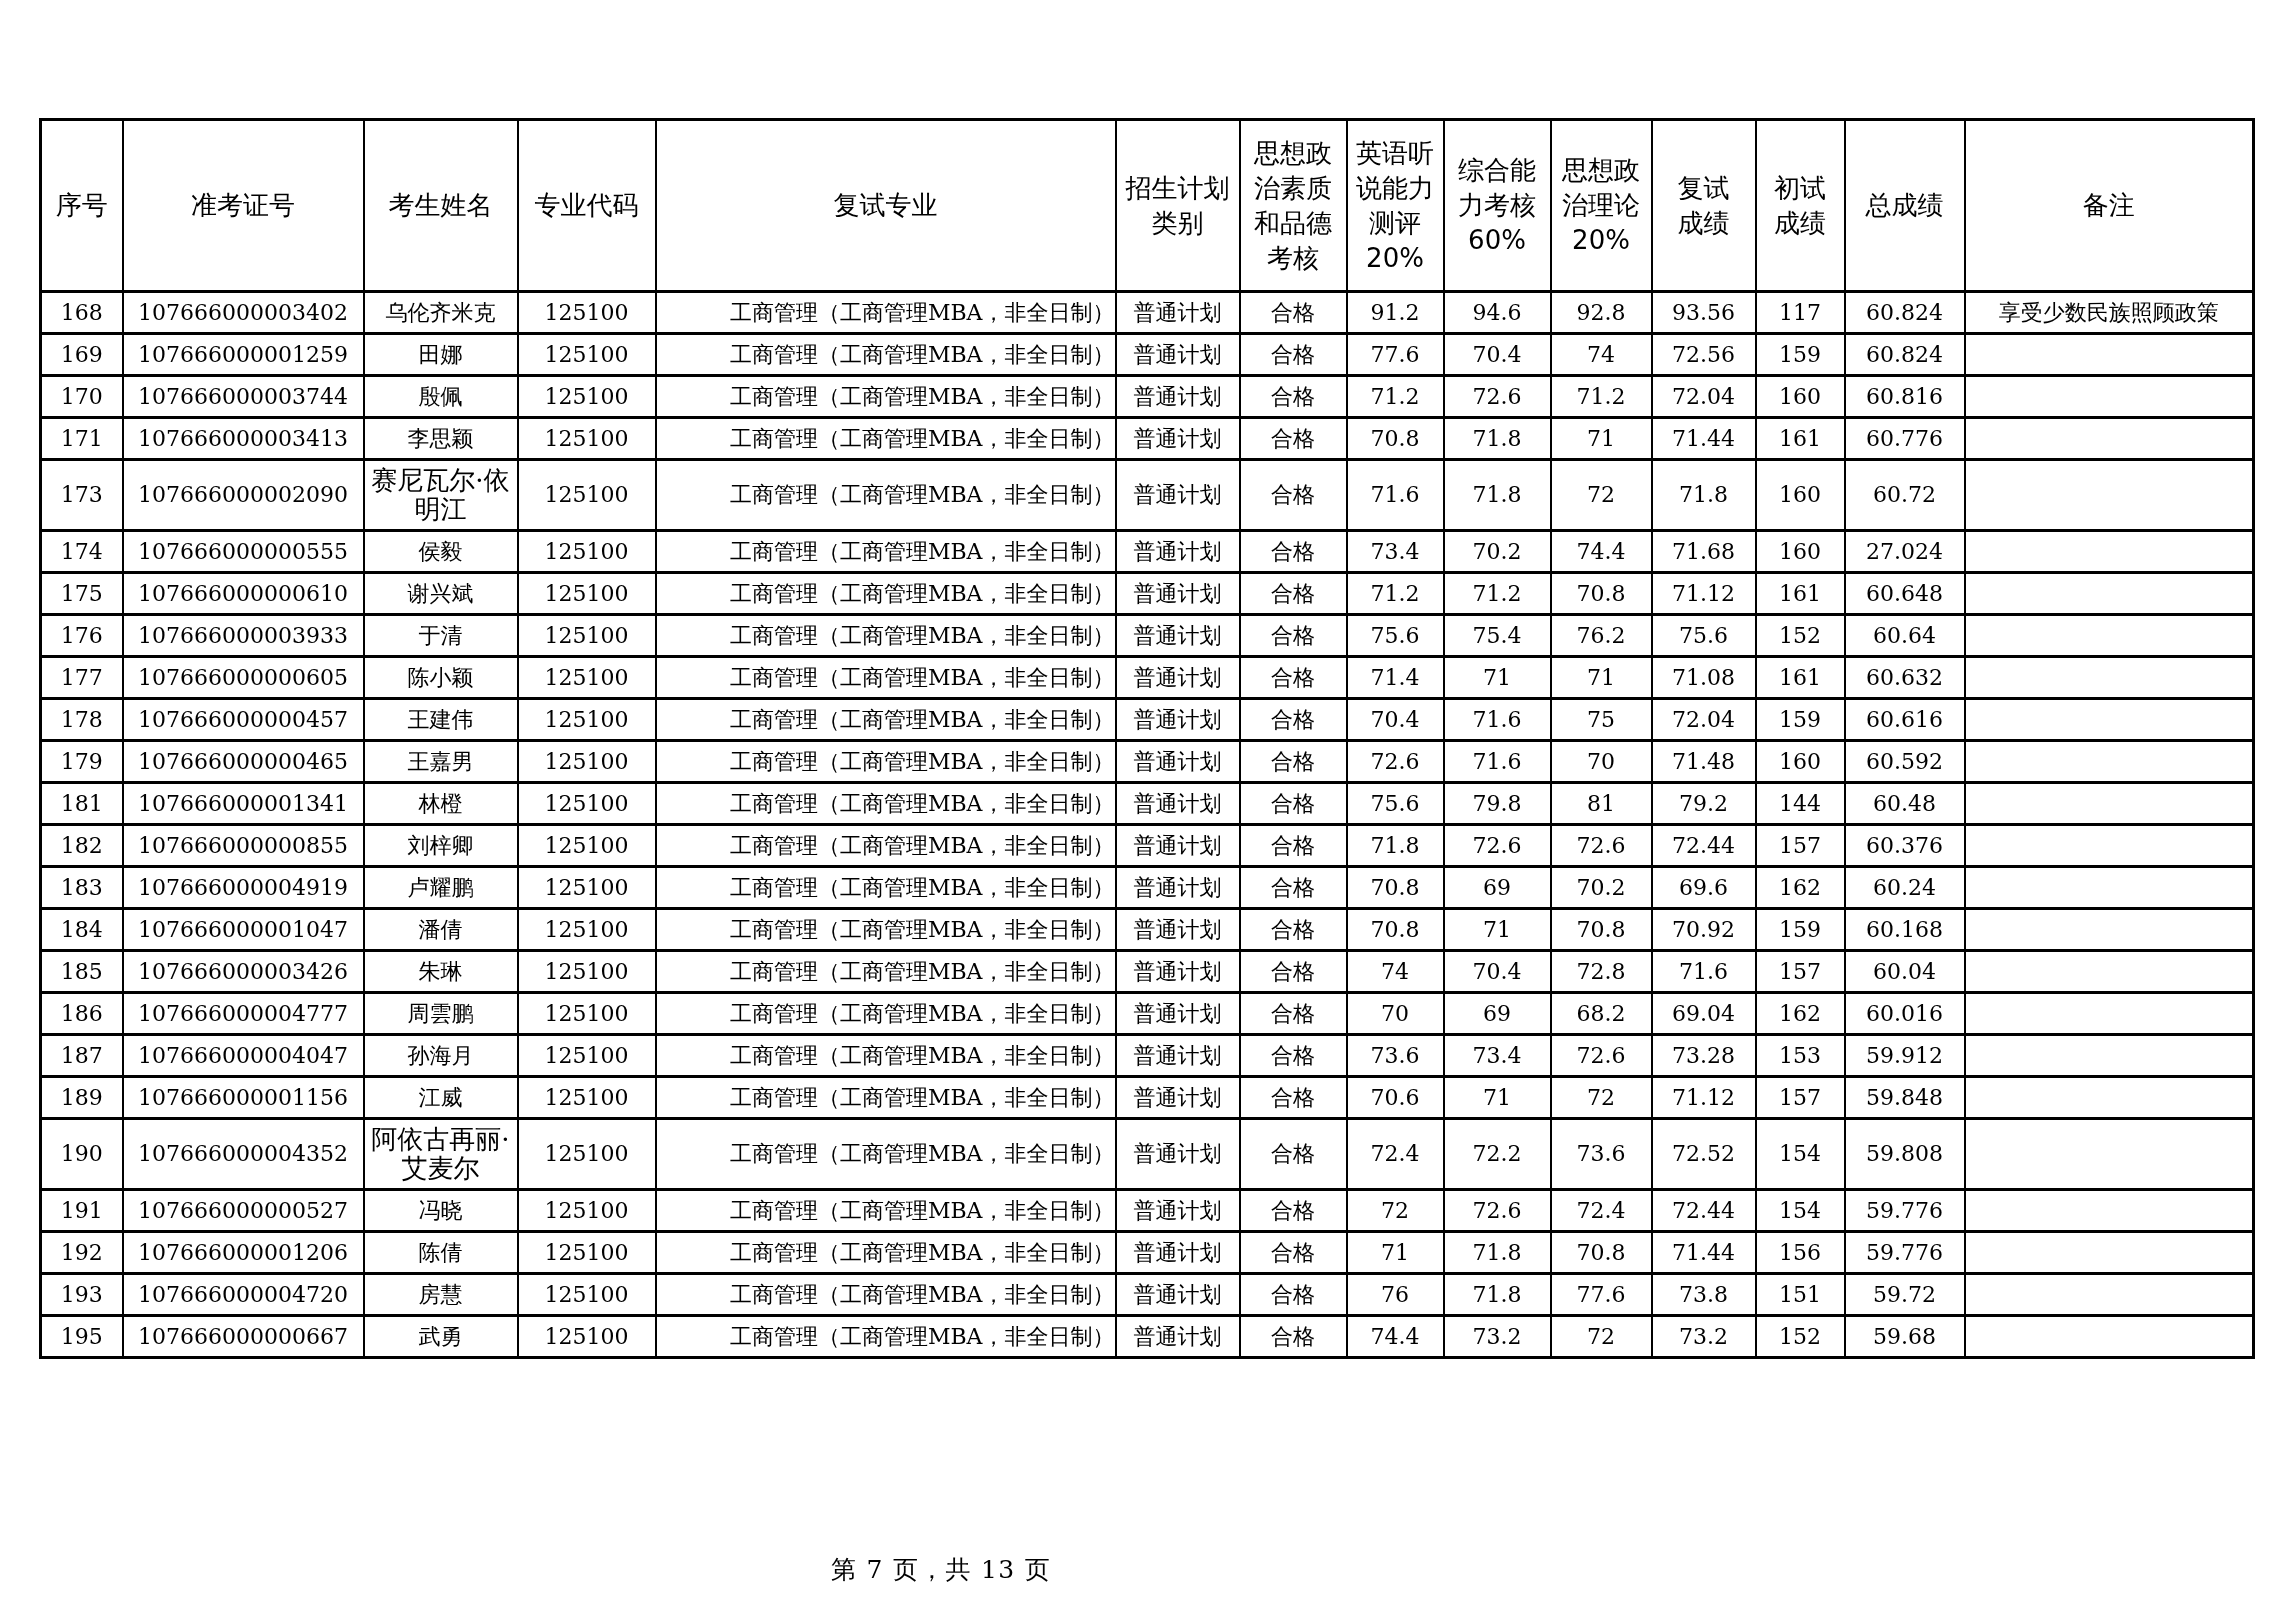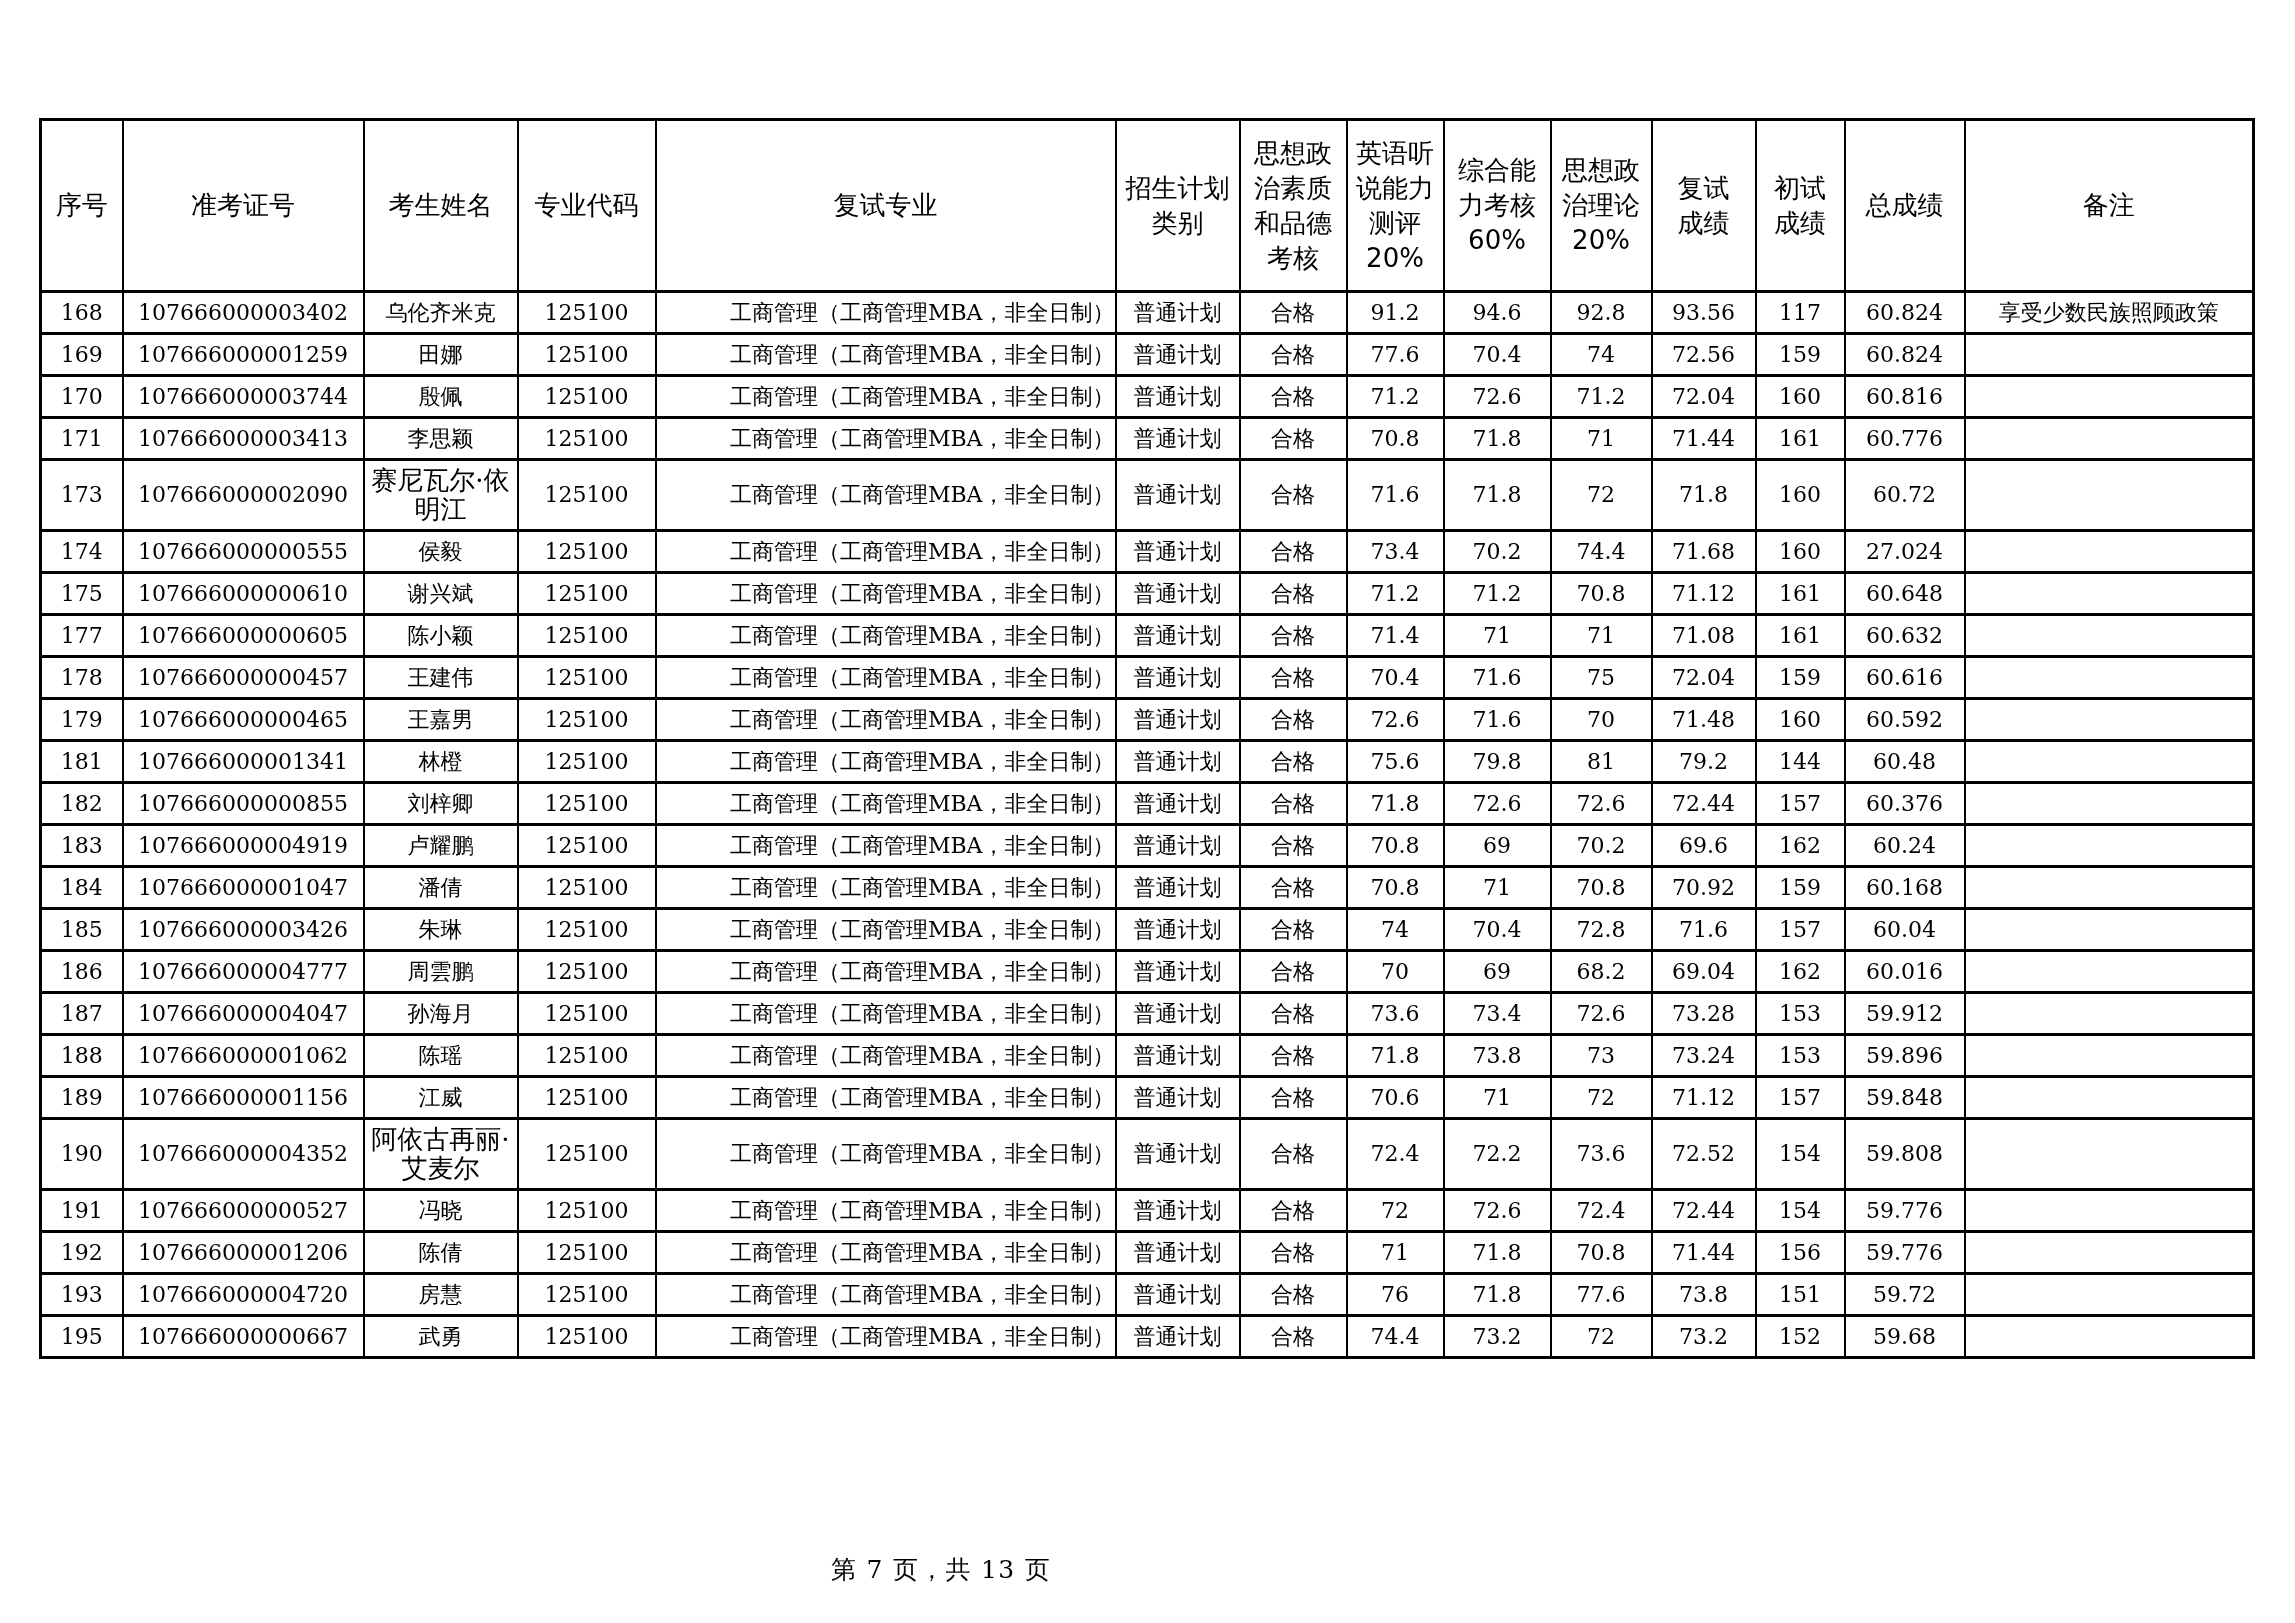--- a/index.html
+++ b/index.html
@@ -235,20 +235,36 @@
         <td>合格</td>
         <td>71.2</td>
         <td>71.2</td>
         <td>70.8</td>
         <td>71.12</td>
         <td>161</td>
         <td>60.648</td>
         <td></td>
       </tr>
       <tr>
+        <td>176</td>
+        <td>107666000003933</td>
+        <td class="name">于清</td>
+        <td>125100</td>
+        <td class="major">工商管理（工商管理MBA，非全日制）</td>
+        <td>普通计划</td>
+        <td>合格</td>
+        <td>75.6</td>
+        <td>75.4</td>
+        <td>76.2</td>
+        <td>75.6</td>
+        <td>152</td>
+        <td>60.64</td>
+        <td></td>
+      </tr>
+      <tr>
         <td>177</td>
         <td>107666000000605</td>
         <td class="name">陈小颖</td>
         <td>125100</td>
         <td class="major">工商管理（工商管理MBA，非全日制）</td>
         <td>普通计划</td>
         <td>合格</td>
         <td>71.4</td>
         <td>71</td>
         <td>71</td>
@@ -392,36 +408,20 @@
         <td>125100</td>
         <td class="major">工商管理（工商管理MBA，非全日制）</td>
         <td>普通计划</td>
         <td>合格</td>
         <td>73.6</td>
         <td>73.4</td>
         <td>72.6</td>
         <td>73.28</td>
         <td>153</td>
         <td>59.912</td>
-        <td></td>
-      </tr>
-      <tr>
-        <td>188</td>
-        <td>107666000001062</td>
-        <td class="name">陈瑶</td>
-        <td>125100</td>
-        <td class="major">工商管理（工商管理MBA，非全日制）</td>
-        <td>普通计划</td>
-        <td>合格</td>
-        <td>71.8</td>
-        <td>73.8</td>
-        <td>73</td>
-        <td>73.24</td>
-        <td>153</td>
-        <td>59.896</td>
         <td></td>
       </tr>
       <tr>
         <td>189</td>
         <td>107666000001156</td>
         <td class="name">江威</td>
         <td>125100</td>
         <td class="major">工商管理（工商管理MBA，非全日制）</td>
         <td>普通计划</td>
         <td>合格</td>

